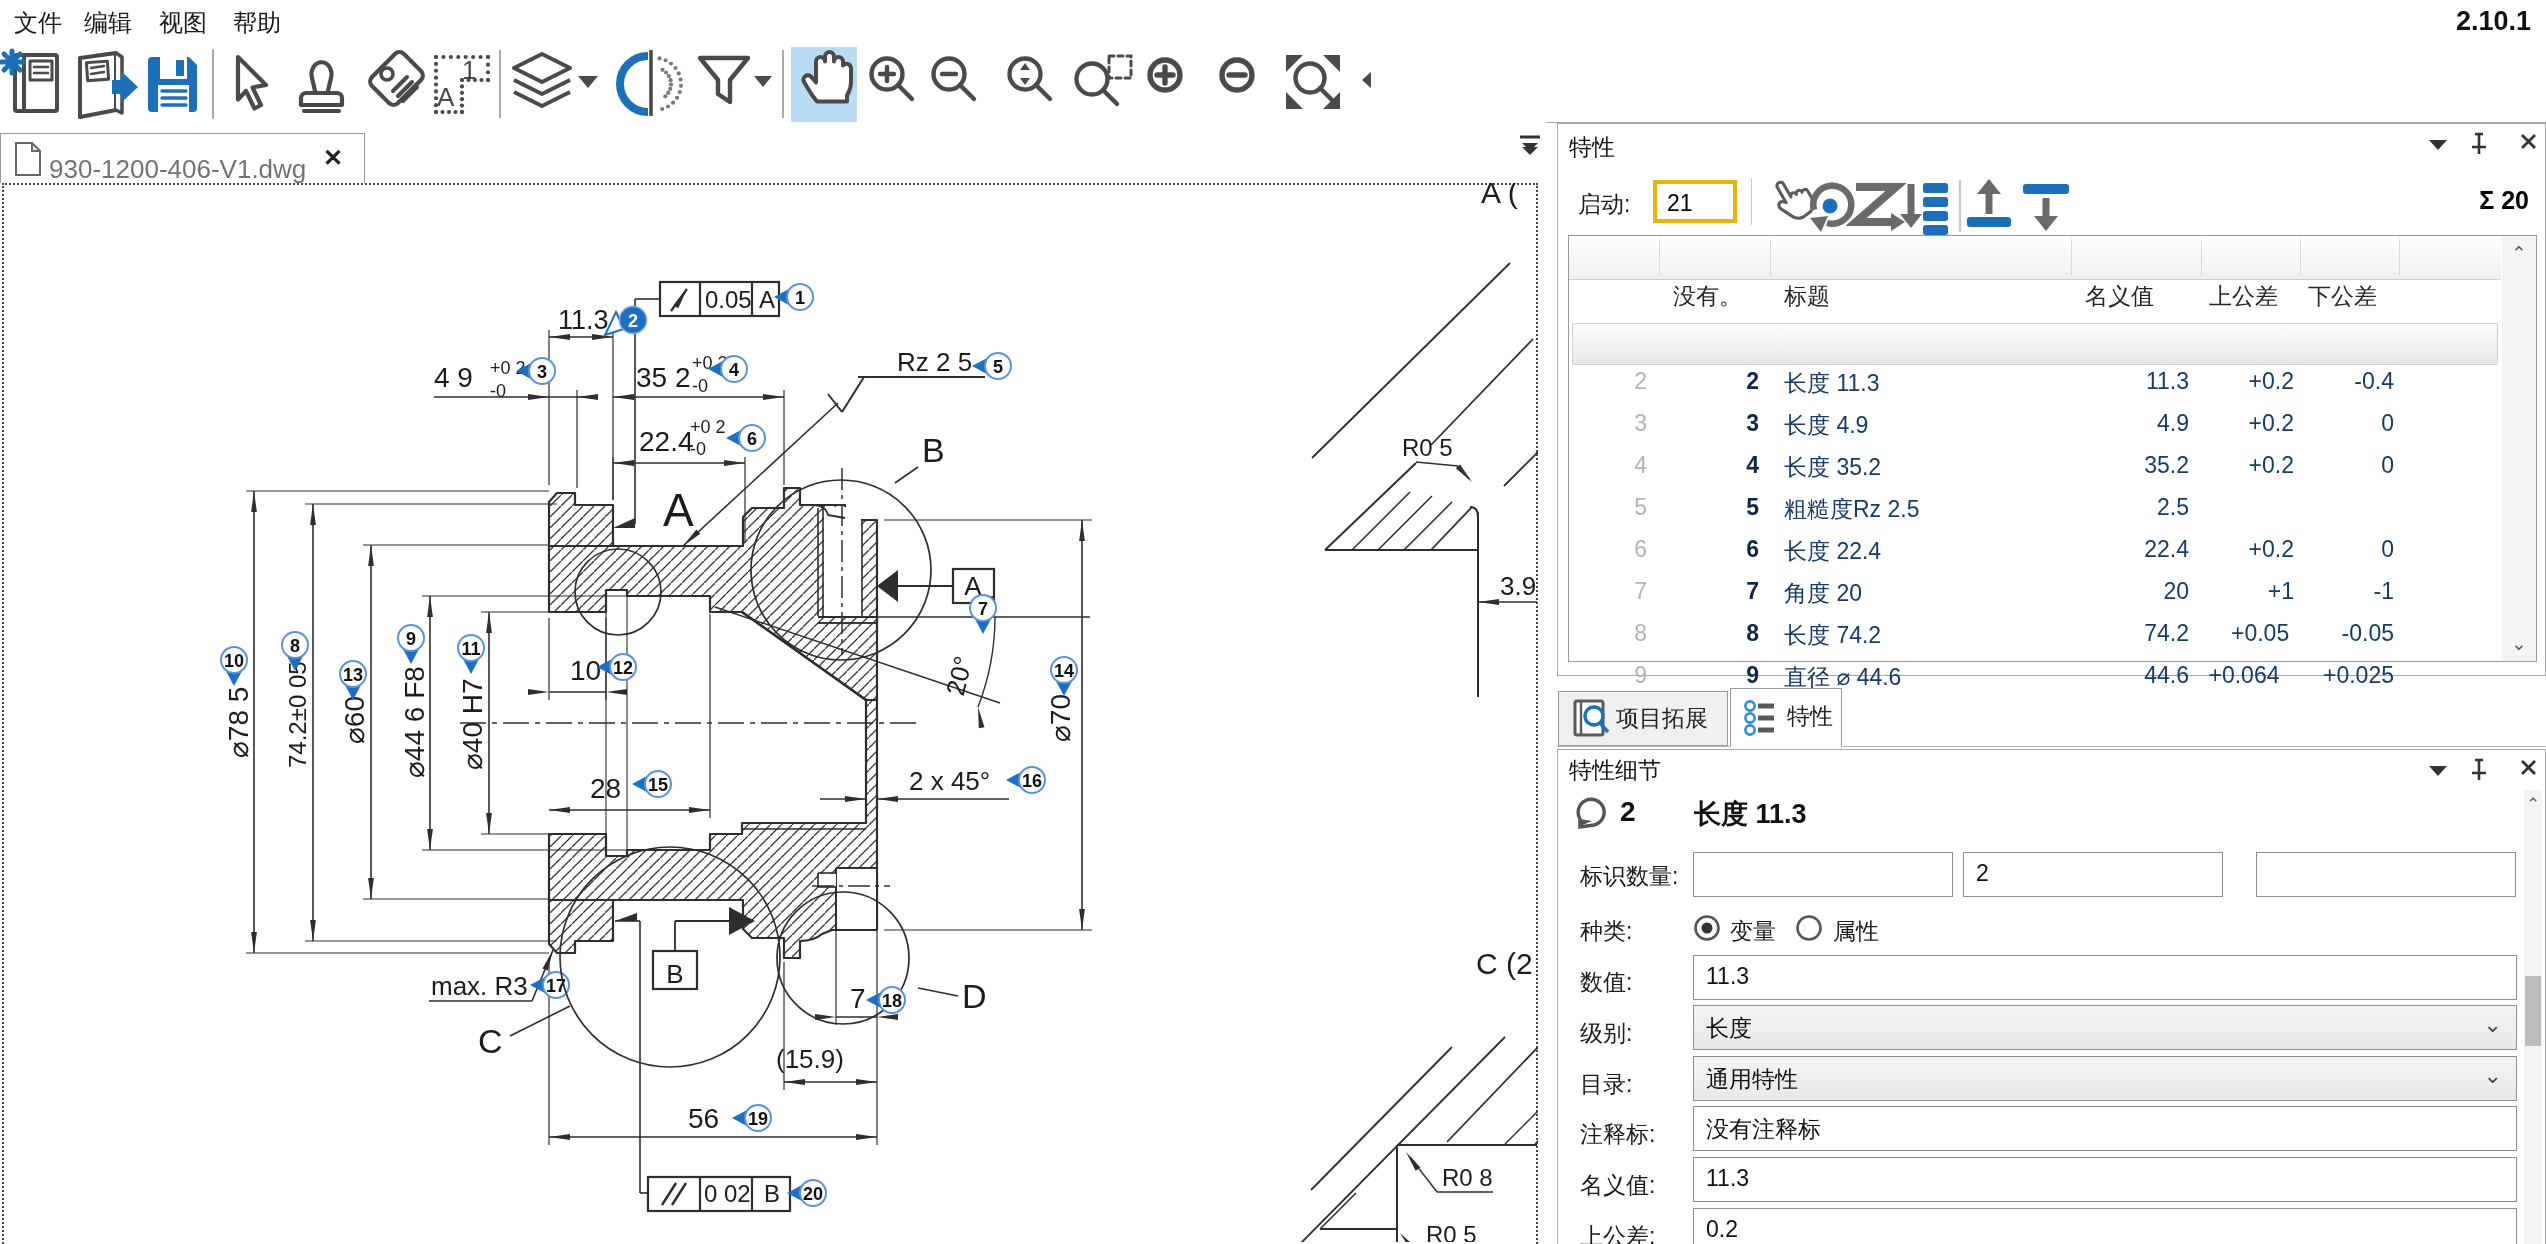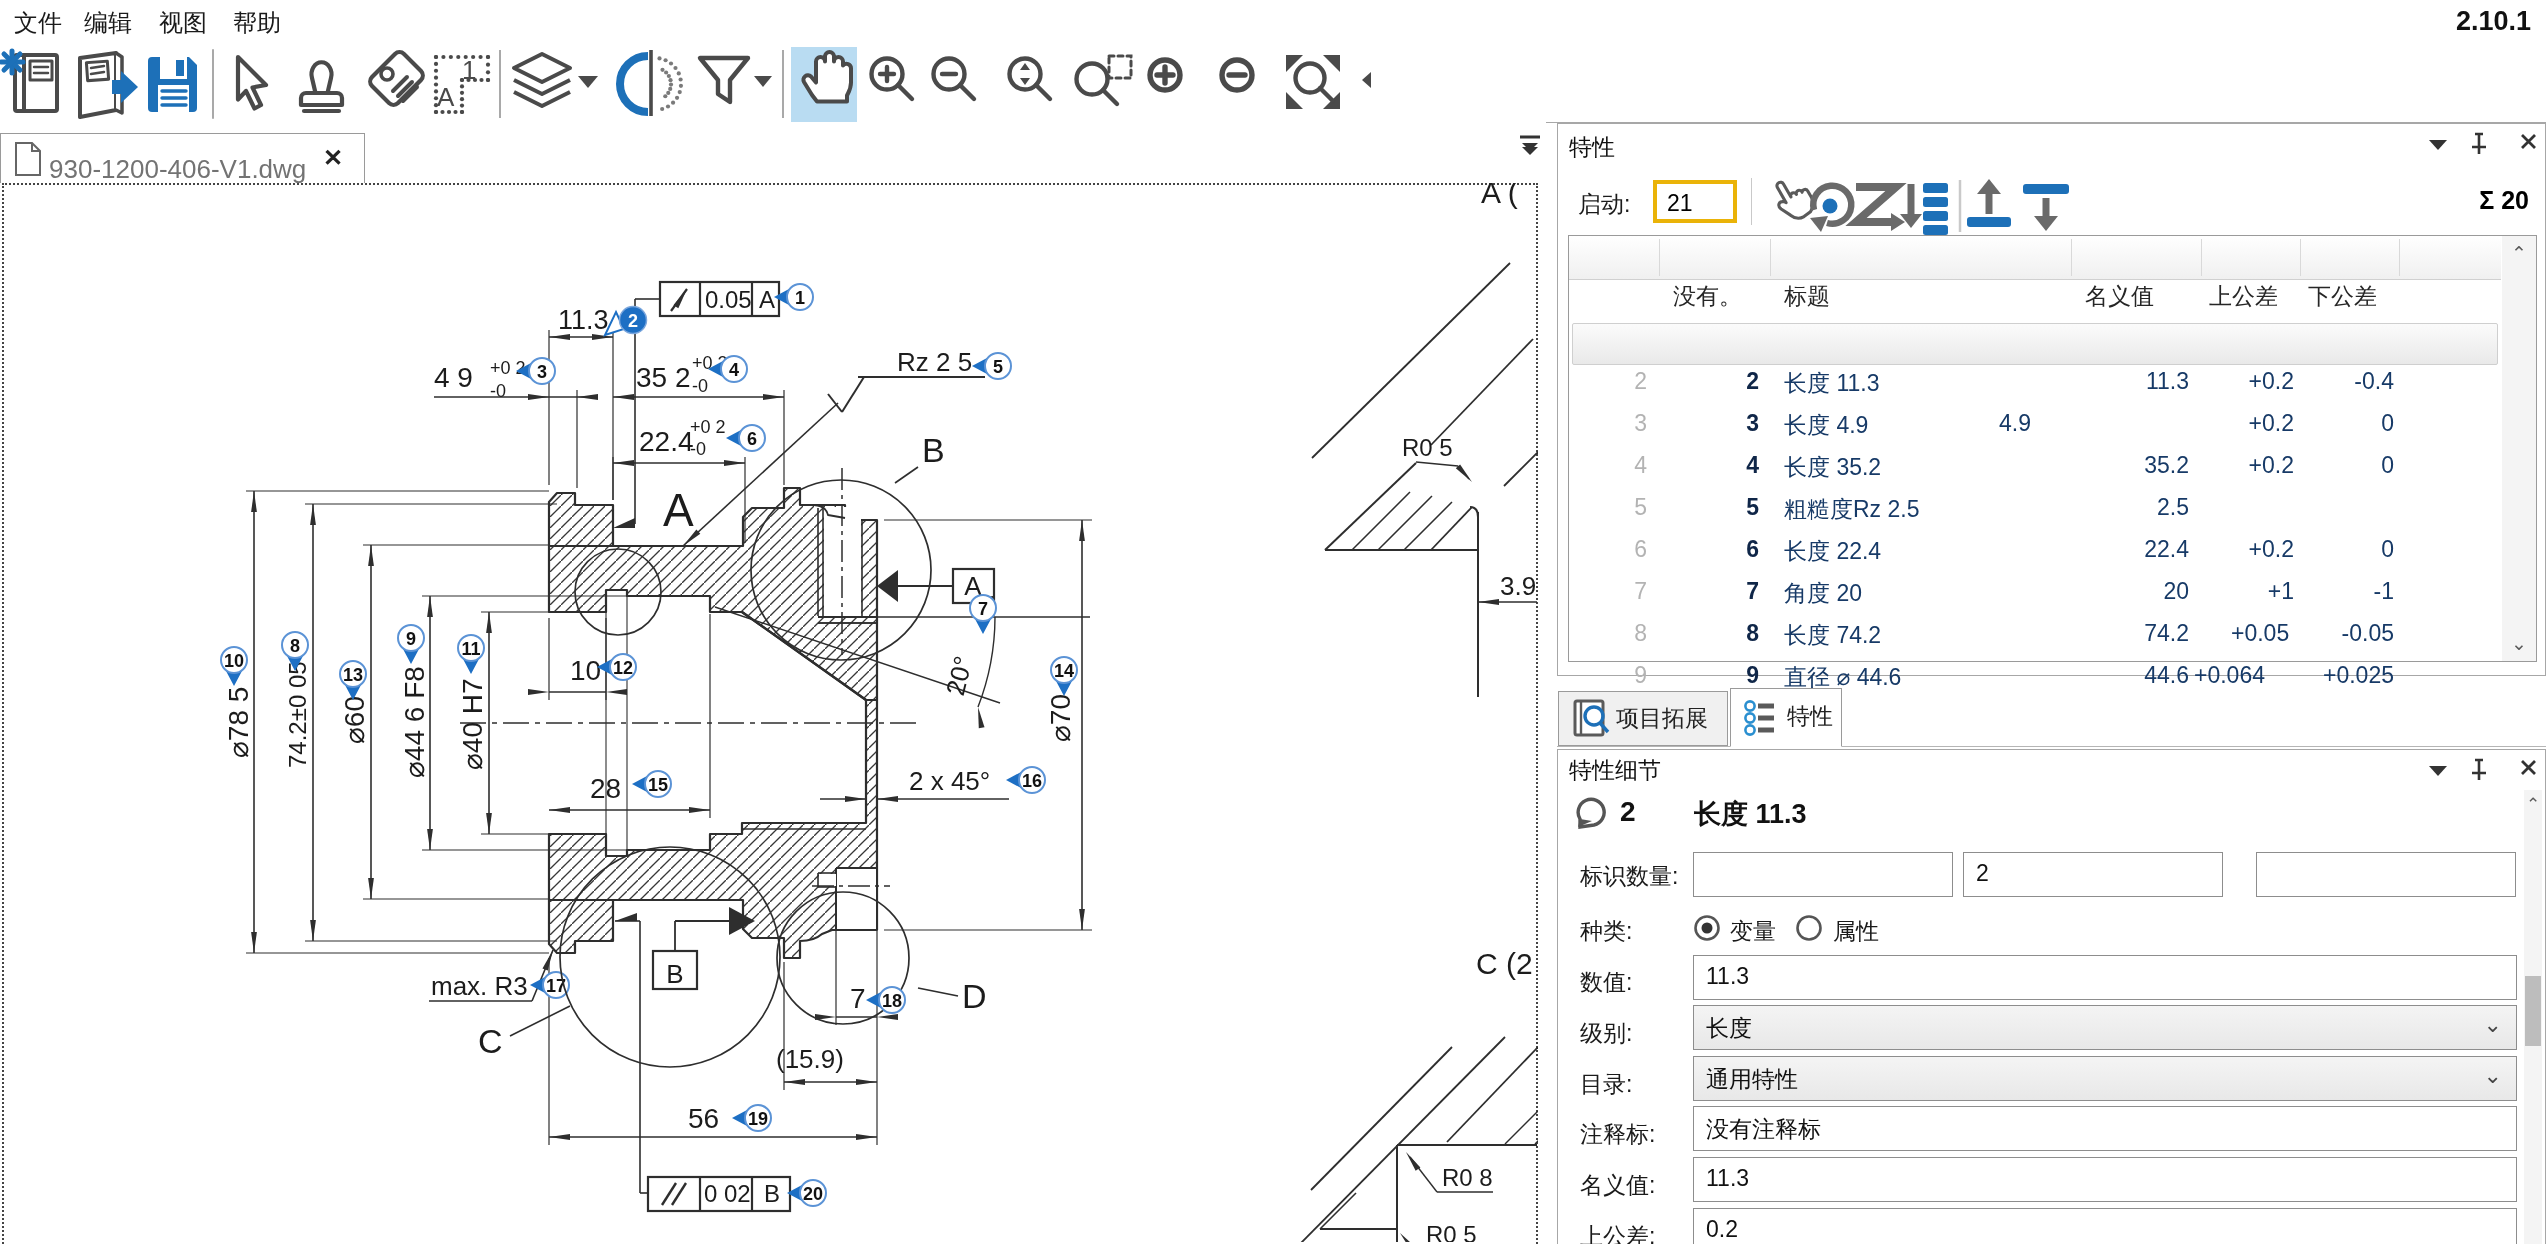--- a/index.html
+++ b/index.html
@@ -590,21 +590,21 @@
    <span class="cell no2" style="left:90px;width:100px;text-align:right">2</span>
    <span class="cell nav" style="left:215px">长度 11.3</span>
    <span class="cell nav" style="left:430px;width:190px;text-align:right">11.3</span>
    <span class="cell nav" style="left:625px;width:100px;text-align:right">+0.2</span>
    <span class="cell nav" style="left:725px;width:100px;text-align:right">-0.4</span>
   </div>
       <div class="row" style="top:129px">
    <span class="cell num" style="left:0;width:78px;text-align:right">3</span>
    <span class="cell no2" style="left:90px;width:100px;text-align:right">3</span>
    <span class="cell nav" style="left:215px">长度 4.9</span>
-   <span class="cell nav" style="left:430px;width:190px;">4.9</span>
+   <span class="cell nav" style="left:430px;width:190px;text-align:right">4.9</span>
    <span class="cell nav" style="left:625px;width:100px;text-align:right">+0.2</span>
    <span class="cell nav" style="left:725px;width:100px;text-align:right">0</span>
   </div>
       <div class="row" style="top:171px">
    <span class="cell num" style="left:0;width:78px;text-align:right">4</span>
    <span class="cell no2" style="left:90px;width:100px;text-align:right">4</span>
    <span class="cell nav" style="left:215px">长度 35.2</span>
    <span class="cell nav" style="left:430px;width:190px;text-align:right">35.2</span>
    <span class="cell nav" style="left:625px;width:100px;text-align:right">+0.2</span>
    <span class="cell nav" style="left:725px;width:100px;text-align:right">0</span>
@@ -639,21 +639,21 @@
    <span class="cell nav" style="left:215px">长度 74.2</span>
    <span class="cell nav" style="left:430px;width:190px;text-align:right">74.2</span>
    <span class="cell nav" style="left:662px;width:100px;text-align:left">+0.05</span>
    <span class="cell nav" style="left:725px;width:100px;text-align:right">-0.05</span>
   </div>
       <div class="row" style="top:381px">
    <span class="cell num" style="left:0;width:78px;text-align:right">9</span>
    <span class="cell no2" style="left:90px;width:100px;text-align:right">9</span>
    <span class="cell nav" style="left:215px">直径 ⌀ 44.6</span>
    <span class="cell nav" style="left:430px;width:190px;text-align:right">44.6</span>
-   <span class="cell nav" style="left:625px;width:100px;text-align:left">+0.064</span>
+   <span class="cell nav" style="left:625px;width:100px;text-align:center">+0.064</span>
    <span class="cell nav" style="left:725px;width:100px;text-align:right">+0.025</span>
   </div>
     </div>
   <div class="sb">
     <div class="ar" style="top:6px">⌃</div>
     <div class="ar" style="bottom:6px">⌄</div>
   </div>
 </div>
 
 <div class="abs" style="left:1557px;top:746px;width:989px;height:1px;background:#b5b5b5"></div>

